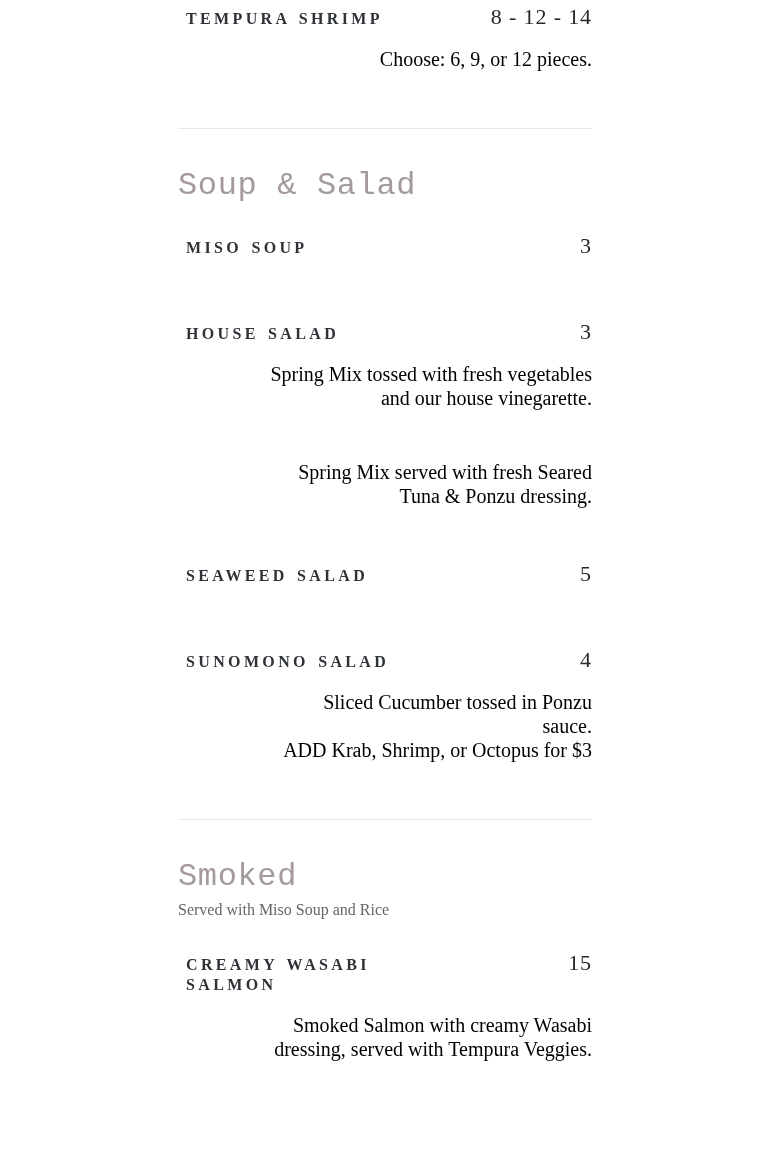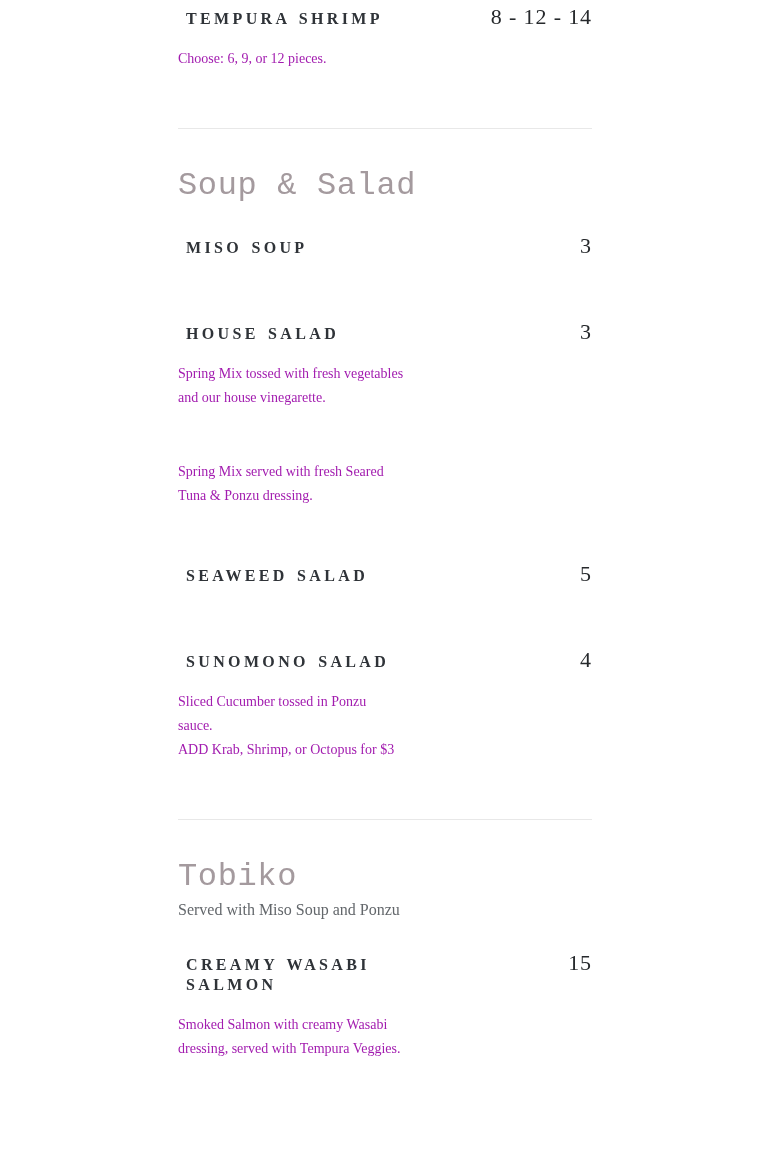--- a/index.html
+++ b/index.html
@@ -73,25 +73,26 @@
     font-size: 22px;
     line-height: 1;
     letter-spacing: 0.04em;
     color: #26292c;
     white-space: nowrap;
     flex-shrink: 0;
     padding-left: 12px;
   }
   .item-desc {
     font-family: "Liberation Serif", "DejaVu Serif", serif;
-    font-size: 14px;
+    font-size: 20px;
     line-height: 24px;
-    color: #a21caf;
+    color: #000000;
     margin: 10px 0 0 0;
     white-space: pre-line;
+    text-align: right;
   }
 </style>
 </head>
 <body>
 
 <div class="menu">
 
   <section class="section">
     <div class="item">
       <div class="item-row">
@@ -143,22 +144,22 @@
       </div>
       <p class="item-desc">Sliced Cucumber tossed in Ponzu
 sauce.
 ADD Krab, Shrimp, or Octopus for $3</p>
     </div>
   </section>
 
   <hr class="divider">
 
   <section class="section section--entrees">
-    <h2 class="section-heading">Tobiko</h2>
-    <p class="section-subtitle">Served with Miso Soup and Ponzu</p>
+    <h2 class="section-heading">Smoked</h2>
+    <p class="section-subtitle">Served with Miso Soup and Rice</p>
 
     <div class="item">
       <div class="item-row">
         <h3 class="item-name">CREAMY WASABI
 SALMON</h3>
         <span class="item-price">15</span>
       </div>
       <p class="item-desc">Smoked Salmon with creamy Wasabi
 dressing, served with Tempura Veggies.</p>
     </div>

